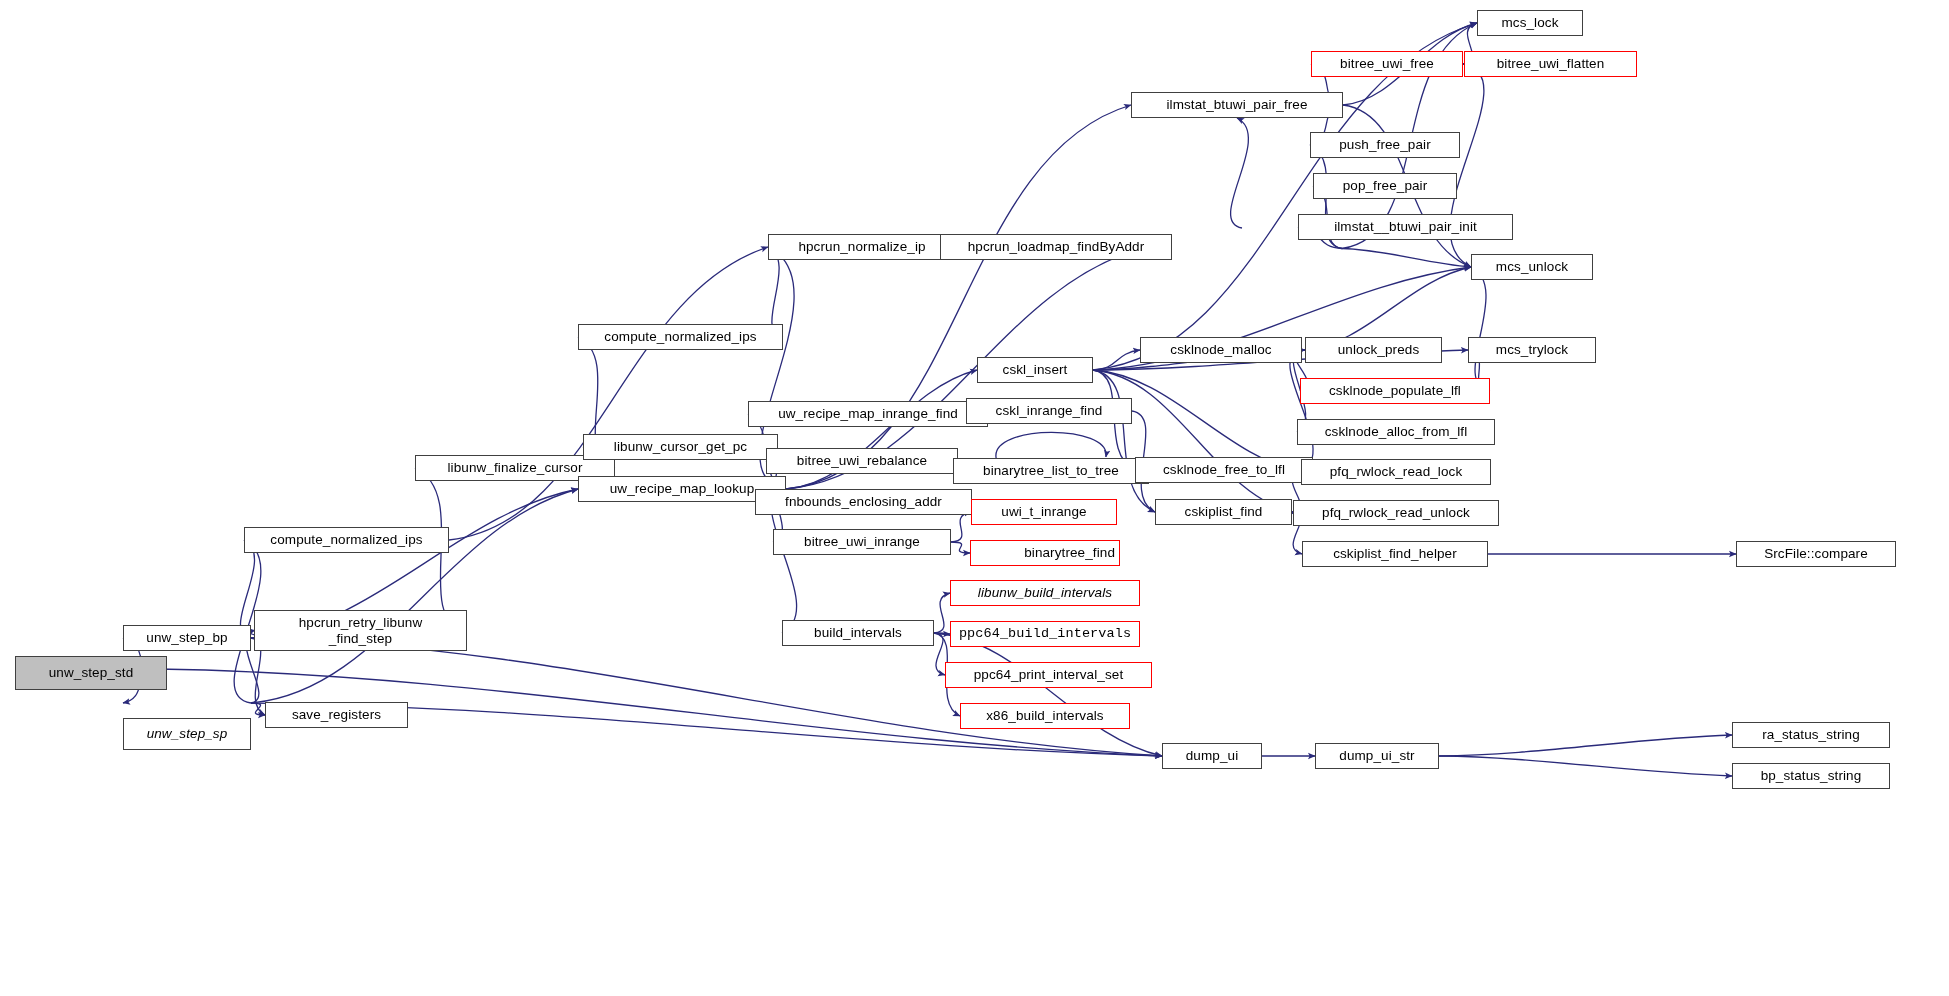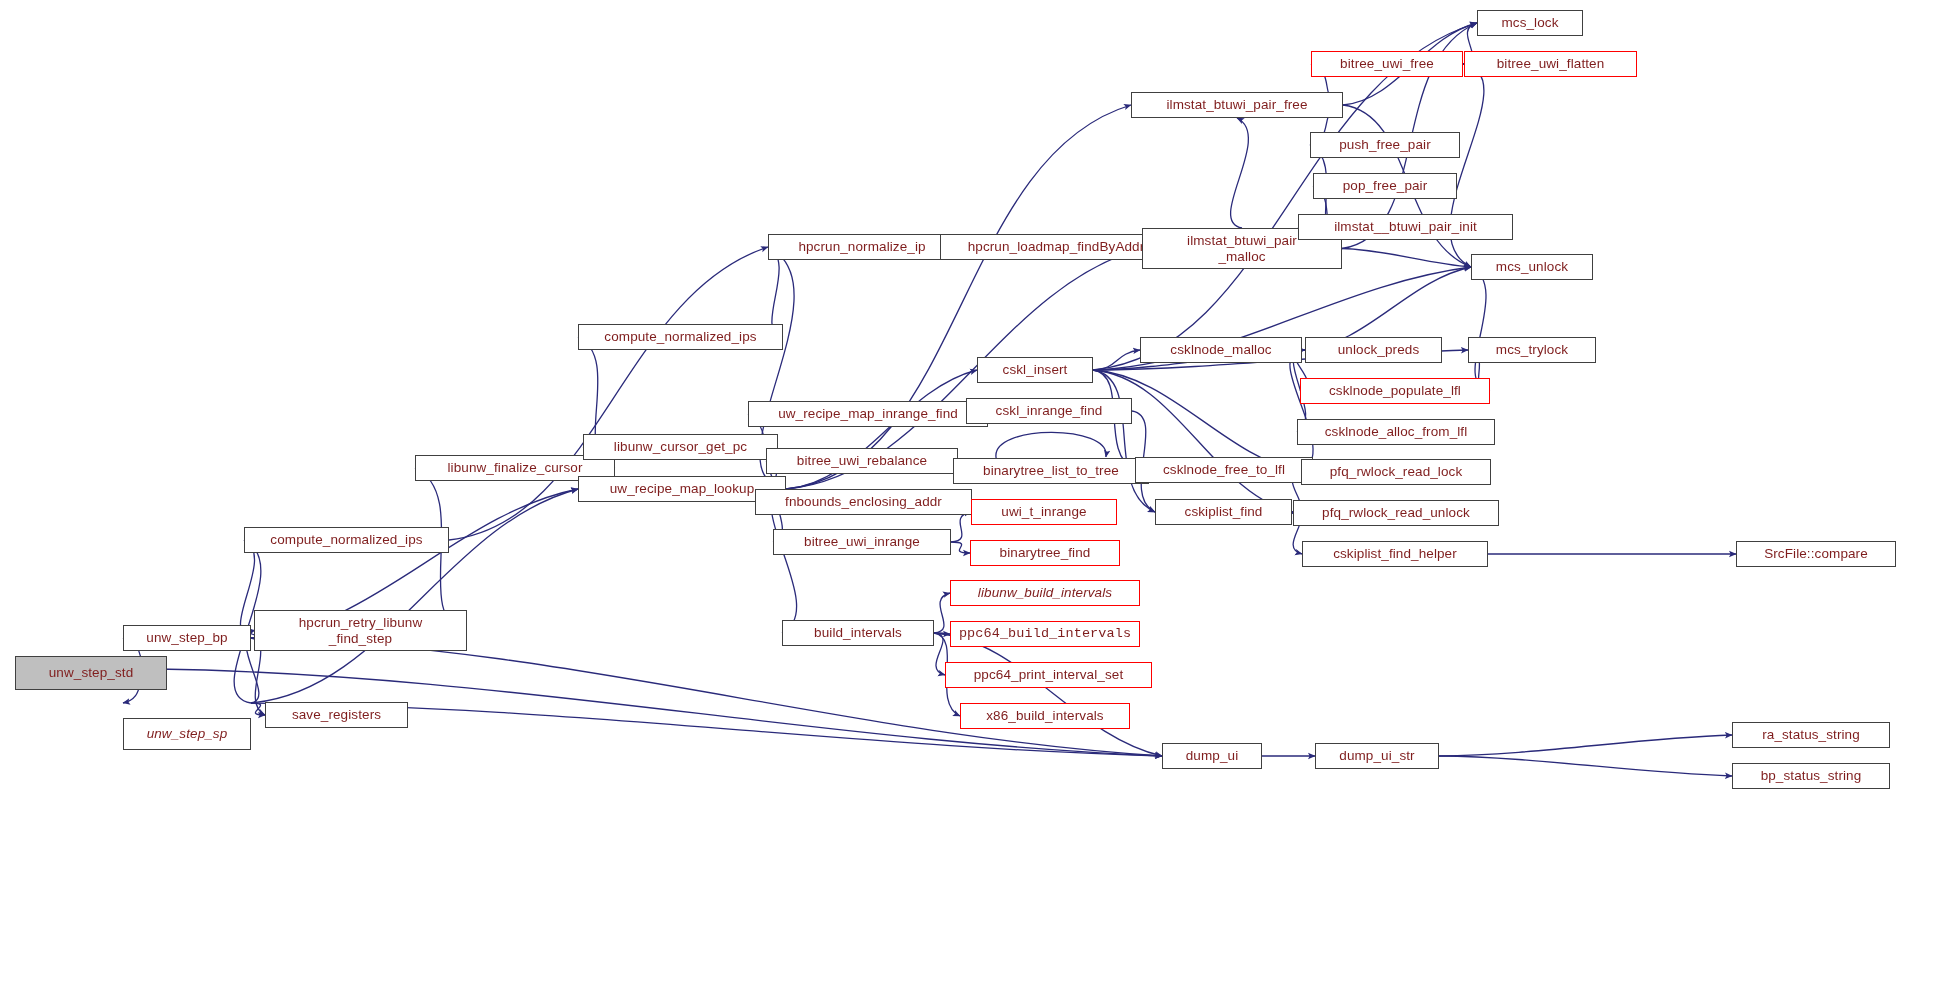--- a/index.html
+++ b/index.html
@@ -24,21 +24,21 @@
   }
   .node {
     position: absolute;
     box-sizing: border-box;
     display: flex;
     align-items: center;
     justify-content: center;
     text-align: center;
     background: #ffffff;
     border: 1px solid #404040;
-    color: #7f1d1d;
+    color: #000000;
     font-size: 13.5px;
     line-height: 1.12;
     white-space: pre;
     letter-spacing: 0.1px;
     z-index: 5;
   }
   .node.red {
     border: 1.6px solid #ff0000;
   }
   .node.root {
@@ -152,28 +152,26 @@
     <div class="node" style="left: 940px; top: 234px; width: 232px; height: 26px;"><span class="lbl">hpcrun_loadmap_findByAddr</span></div>
     <div class="node" style="left: 748px; top: 401px; width: 240px; height: 26px;"><span class="lbl">uw_recipe_map_inrange_find</span></div>
     <div class="node" style="left: 766px; top: 448px; width: 192px; height: 26px;"><span class="lbl">bitree_uwi_rebalance</span></div>
     <div class="node" style="left: 755px; top: 489px; width: 217px; height: 26px;"><span class="lbl">fnbounds_enclosing_addr</span></div>
     <div class="node" style="left: 773px; top: 529px; width: 178px; height: 26px;"><span class="lbl">bitree_uwi_inrange</span></div>
     <div class="node" style="left: 782px; top: 620px; width: 152px; height: 26px; text-align: right;"><span class="lbl">build_intervals</span></div>
     <div class="node" style="left: 977px; top: 357px; width: 116px; height: 26px;"><span class="lbl">cskl_insert</span></div>
     <div class="node" style="left: 966px; top: 398px; width: 166px; height: 26px;"><span class="lbl">cskl_inrange_find</span></div>
     <div class="node" style="left: 953px; top: 458px; width: 196px; height: 26px;"><span class="lbl">binarytree_list_to_tree</span></div>
     <div class="node red" style="left: 971px; top: 499px; width: 146px; height: 26px;"><span class="lbl">uwi_t_inrange</span></div>
-    <div class="node red" style="left: 970px; top: 540px; width: 150px; height: 26px;"><span class="lbl">binarytree_find</span></div>
+    <div class="node red" style="left: 970px; top: 540px; width: 150px; height: 26px; justify-content: flex-end;"><span class="lbl">binarytree_find</span></div>
     <div class="node red" style="left: 950px; top: 580px; width: 190px; height: 26px; font-style: italic;"><span class="lbl">libunw_build_intervals</span></div>
     <div class="node red" style="left: 950px; top: 621px; width: 190px; height: 26px; font-family: Liberation Mono, monospace;"><span class="lbl">ppc64_build_intervals</span></div>
     <div class="node red" style="left: 945px; top: 662px; width: 207px; height: 26px;"><span class="lbl">ppc64_print_interval_set</span></div>
     <div class="node red" style="left: 960px; top: 703px; width: 170px; height: 26px;"><span class="lbl">x86_build_intervals</span></div>
     <div class="node" style="left: 1131px; top: 92px; width: 212px; height: 26px;"><span class="lbl">ilmstat_btuwi_pair_free</span></div>
-    <div class="node" style="left: 1142px; top: 228px; width: 200px; height: 41px;"><span class="lbl">ilmstat_btuwi_pair
-_malloc</span></div>
     <div class="node" style="left: 1140px; top: 337px; width: 162px; height: 26px;"><span class="lbl">csklnode_malloc</span></div>
     <div class="node" style="left: 1135px; top: 457px; width: 178px; height: 26px;"><span class="lbl">csklnode_free_to_lfl</span></div>
     <div class="node" style="left: 1155px; top: 499px; width: 137px; height: 26px;"><span class="lbl">cskiplist_find</span></div>
     <div class="node" style="left: 1477px; top: 10px; width: 106px; height: 26px;"><span class="lbl">mcs_lock</span></div>
     <div class="node red" style="left: 1311px; top: 51px; width: 152px; height: 26px;"><span class="lbl">bitree_uwi_free</span></div>
     <div class="node red" style="left: 1464px; top: 51px; width: 173px; height: 26px;"><span class="lbl">bitree_uwi_flatten</span></div>
     <div class="node" style="left: 1310px; top: 132px; width: 150px; height: 26px;"><span class="lbl">push_free_pair</span></div>
     <div class="node" style="left: 1313px; top: 173px; width: 144px; height: 26px;"><span class="lbl">pop_free_pair</span></div>
     <div class="node" style="left: 1298px; top: 214px; width: 215px; height: 26px;"><span class="lbl">ilmstat__btuwi_pair_init</span></div>
     <div class="node" style="left: 1471px; top: 254px; width: 122px; height: 26px;"><span class="lbl">mcs_unlock</span></div>

